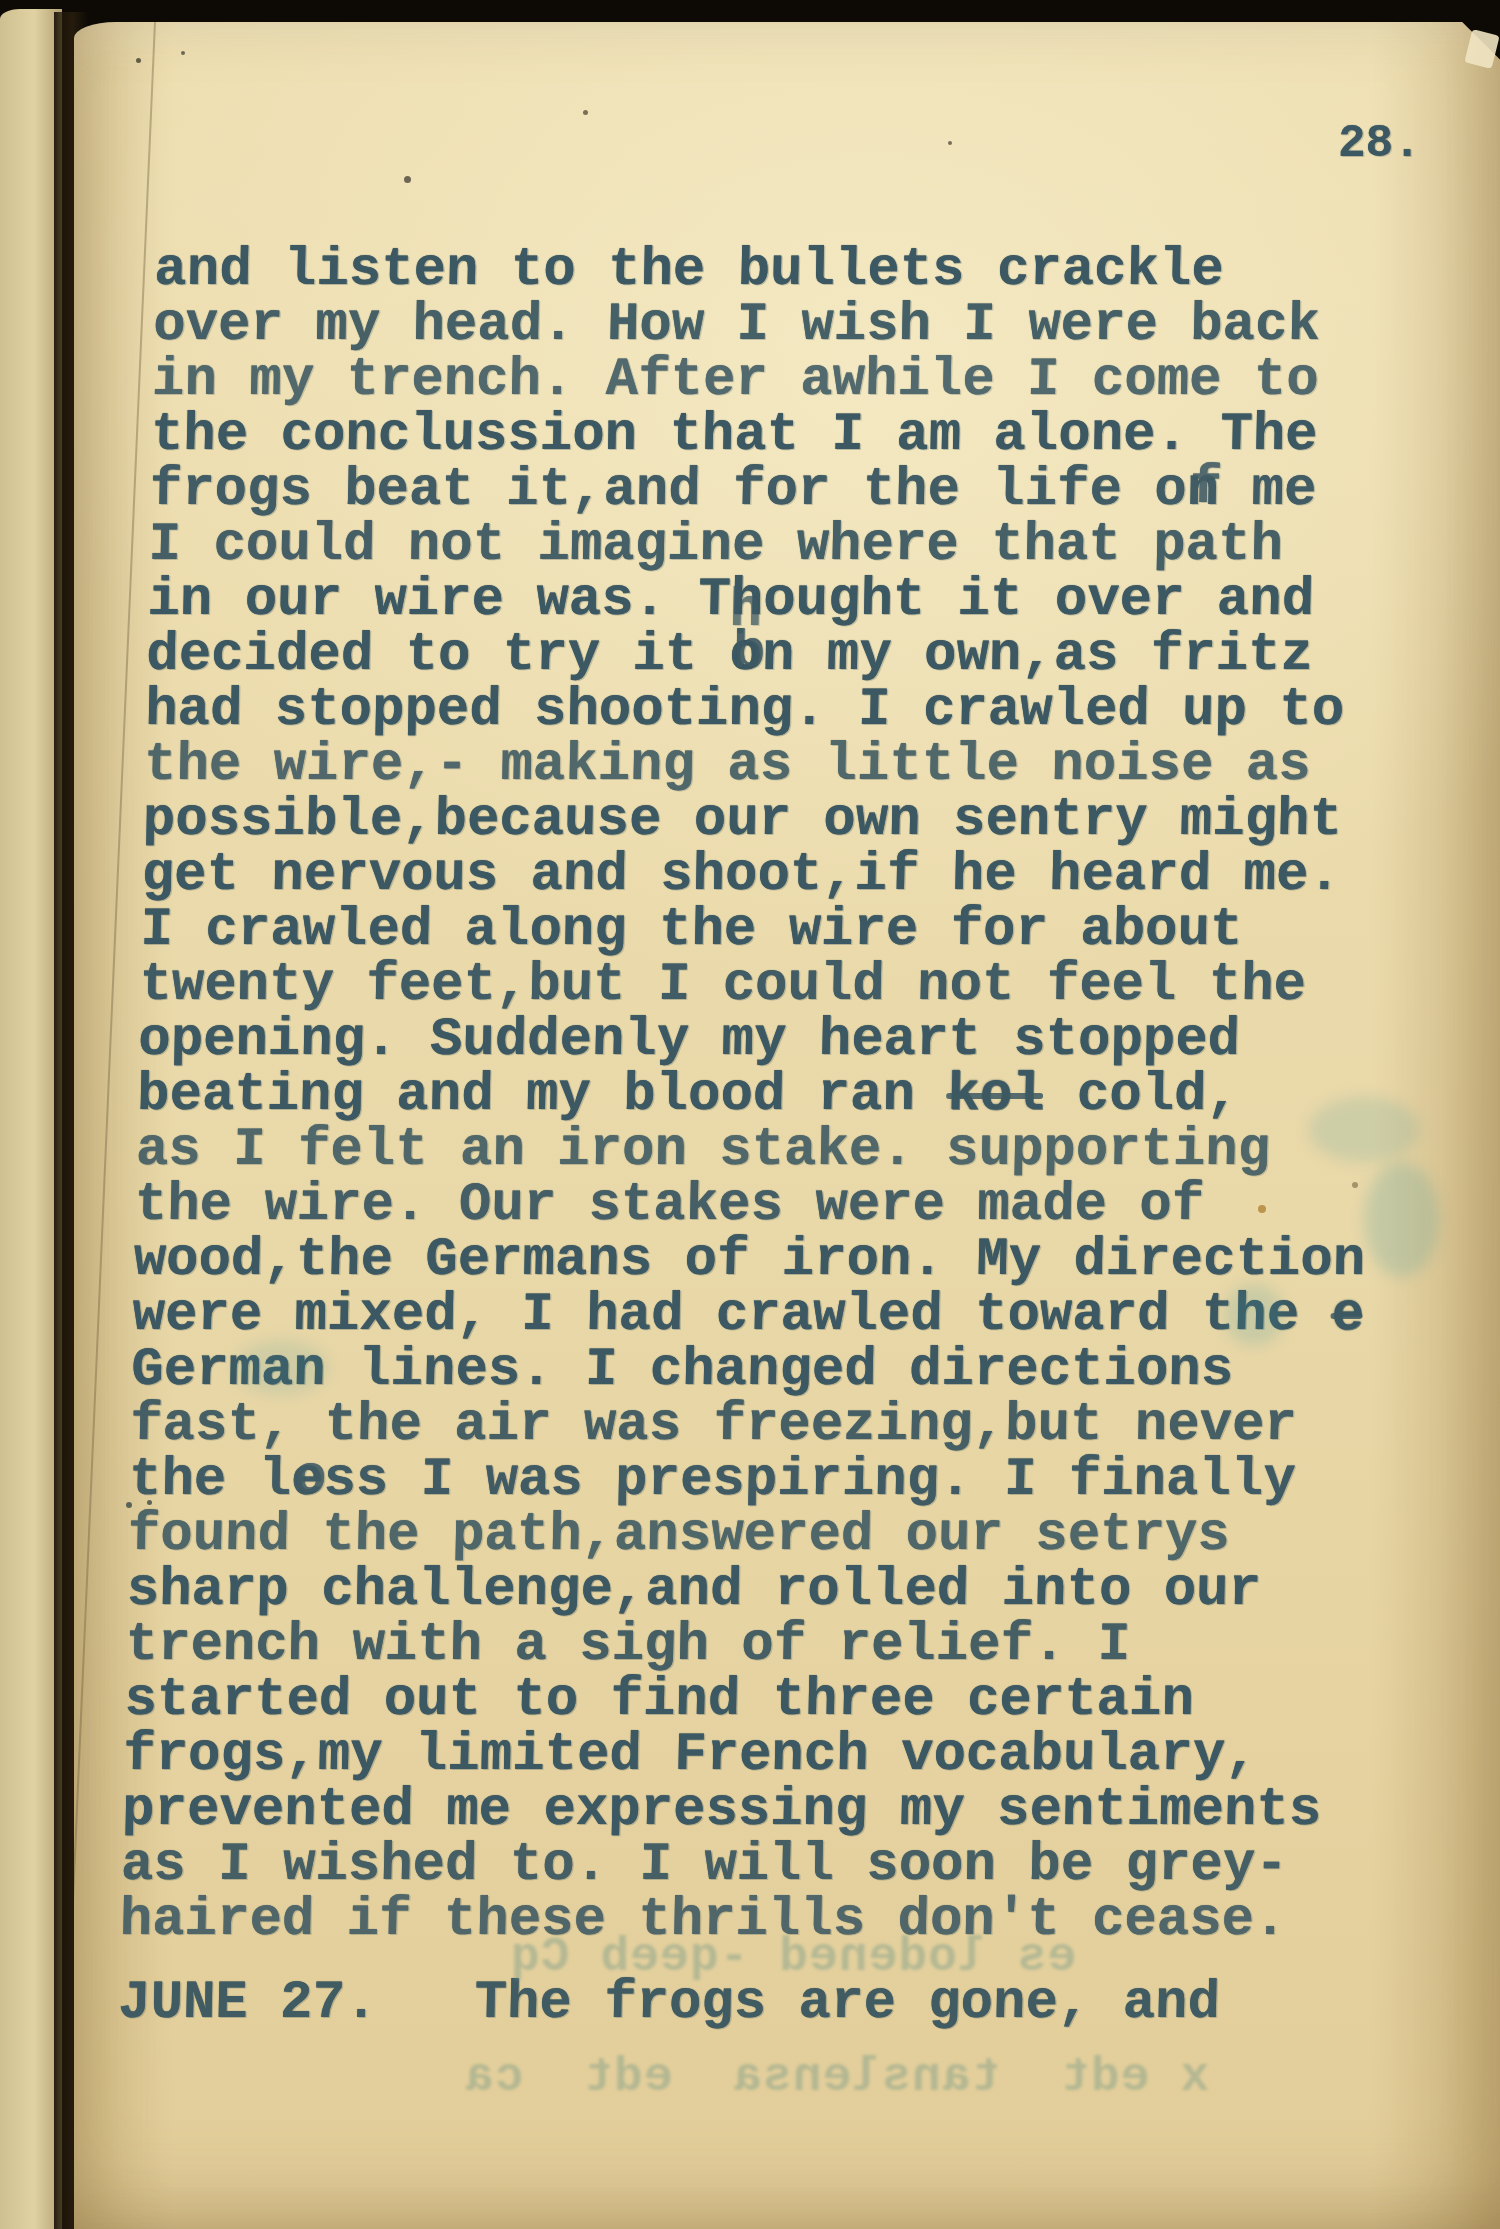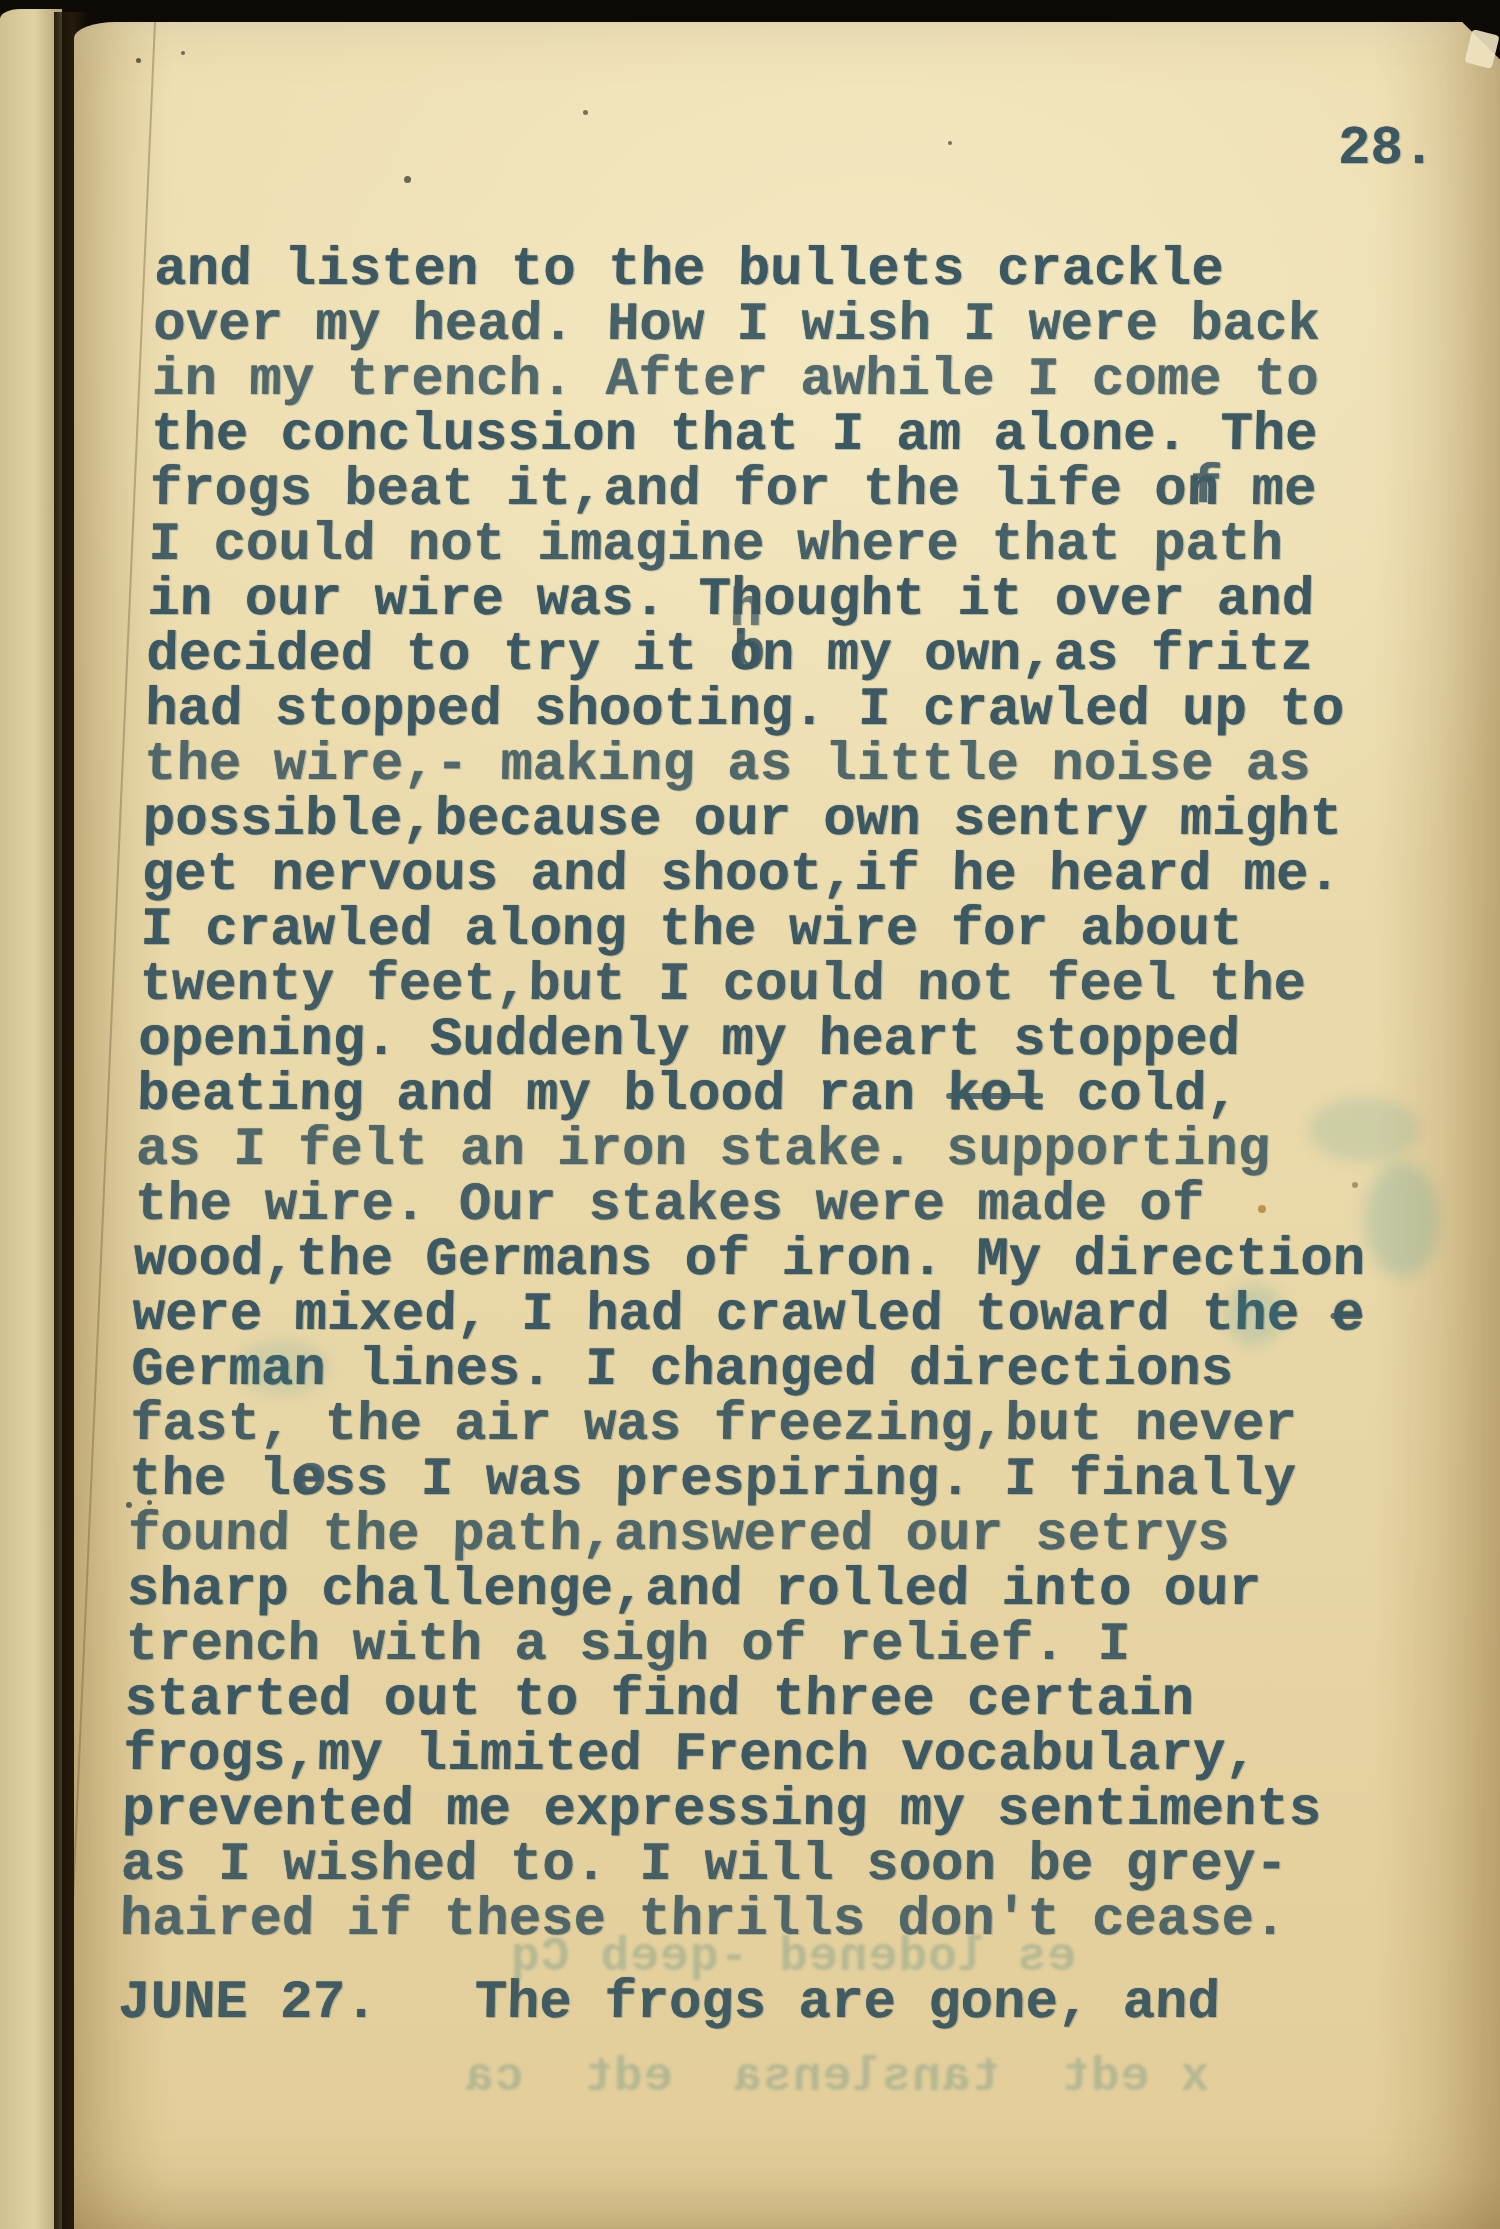--- a/index.html
+++ b/index.html
@@ -40,21 +40,21 @@
     position:absolute;right:0;top:0;width:44px;height:52px;
     background:#0d0a06;
     clip-path:polygon(14% 0,100% 0,100% 72%);
   }
   .corner-chip{
     position:absolute;right:4px;top:10px;width:28px;height:34px;
     background:#efe4c2;transform:rotate(14deg);border-radius:4px;opacity:.9;
   }
   .page-number{
     position:absolute;left:1264px;top:96px;
-    font-size:54px;font-weight:700;color:#3c5862;white-space:pre;
+    font-size:46px;font-weight:700;color:#3c5862;white-space:pre;
     text-shadow:0 0 1px rgba(48,76,86,.85),1.5px 1px 0 rgba(48,76,86,.22);
   }
   .text-block{
     position:absolute;left:81px;top:220px;
     transform:skewX(-1.2deg);transform-origin:0 0;
   }
   .line{
     font-size:54px;line-height:55px;font-weight:700;
     color:#3c5862;white-space:pre;
     text-shadow:0 0 1px rgba(48,76,86,.85),1.5px 1px 0 rgba(48,76,86,.22);

